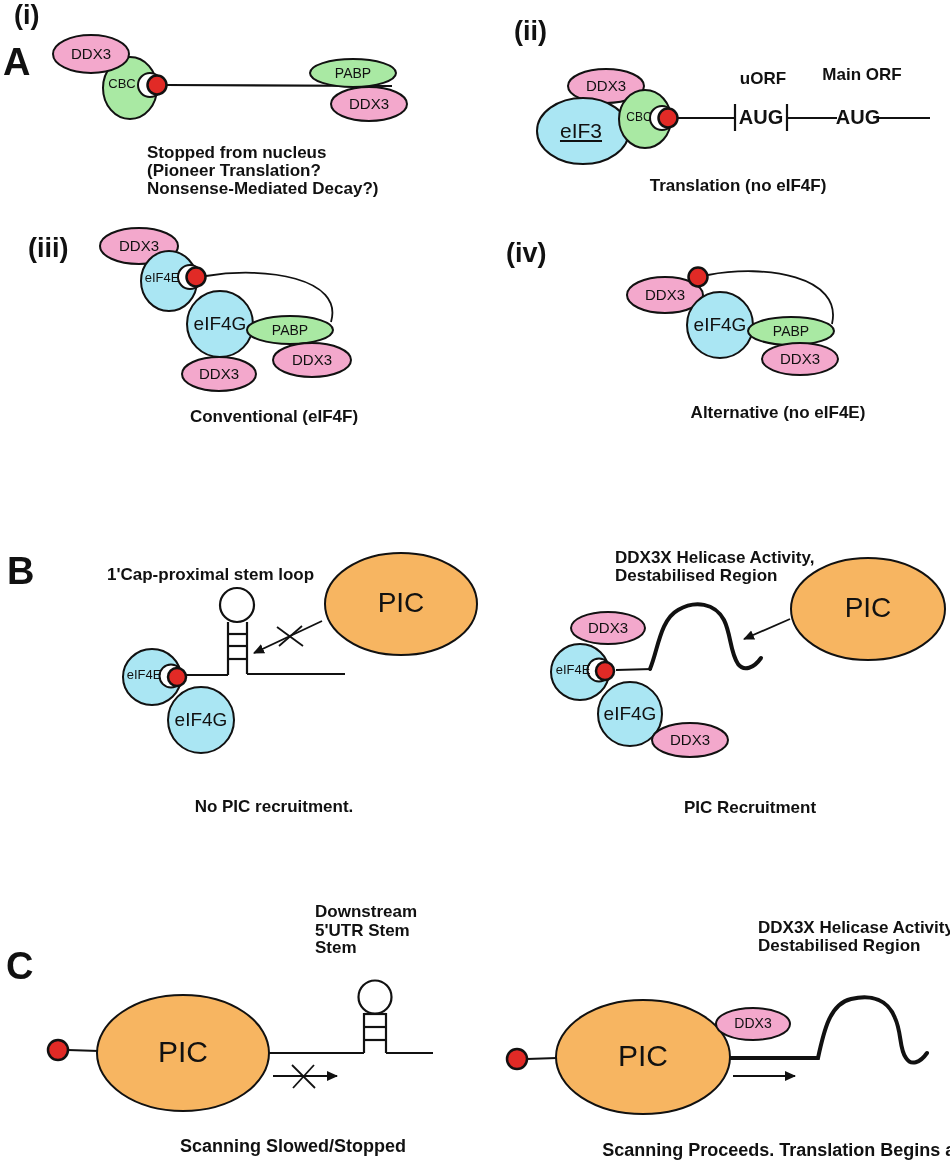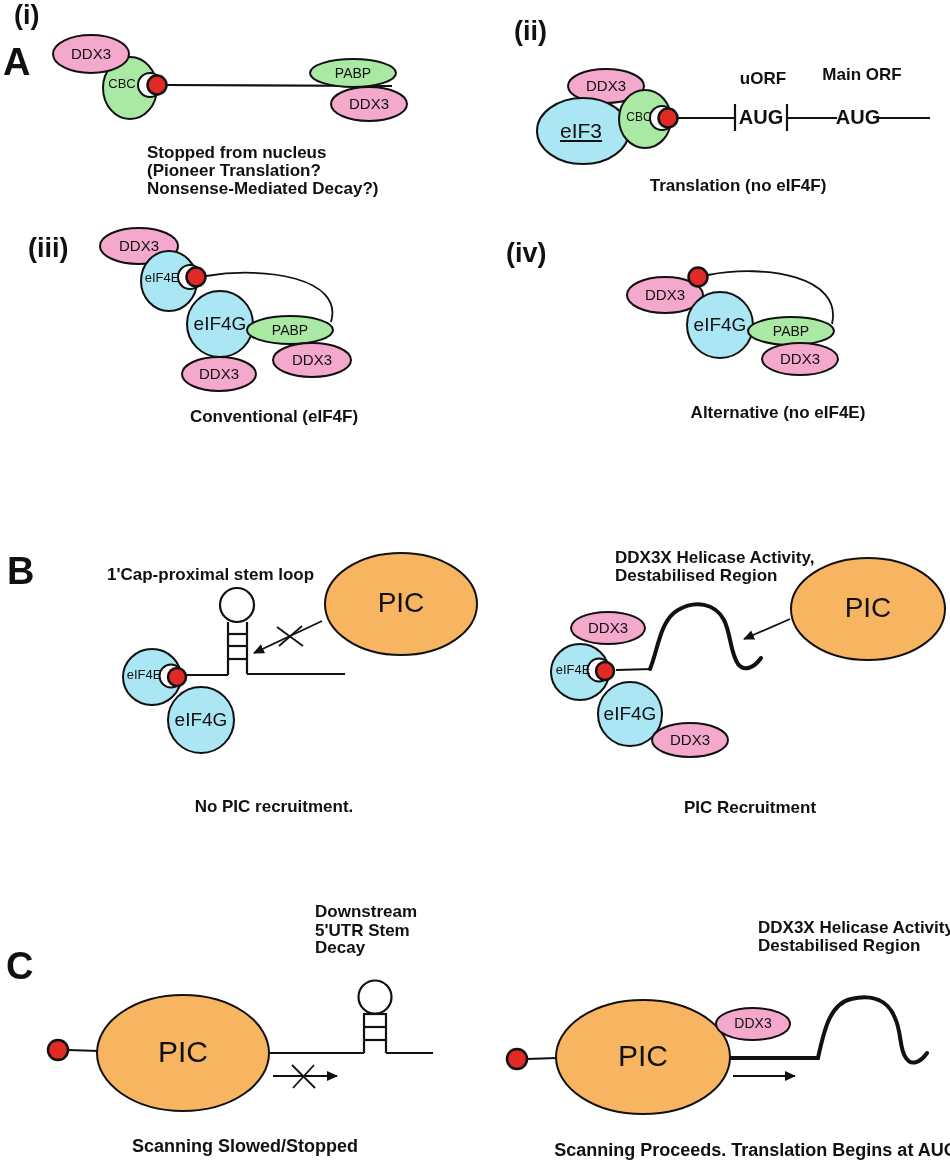--- a/index.html
+++ b/index.html
@@ -4,21 +4,21 @@
 <style>
   html,body{margin:0;padding:0;background:#ffffff;}
   #figure{position:relative;width:950px;height:1166px;background:#fff;
           font-family:"Liberation Sans",sans-serif;overflow:hidden;}
   #gfx{position:absolute;left:0;top:0;z-index:1;}
   .t{position:absolute;z-index:2;white-space:nowrap;color:#111;line-height:1.08;}
   .ctr{transform:translateX(-50%);text-align:left;}
   .big-letter{font-size:38px;font-weight:bold;}
   .tag{font-size:27px;font-weight:bold;}
   .cap17{font-size:17px;font-weight:bold;}
-  .cap18{font-size:18px;font-weight:bold;}
+  .cap18{font-size:18px;font-weight:bold;margin-left:48px;}
   .lbl15{font-size:15px;}
   .lbl14{font-size:14px;}
   .lbl13{font-size:13px;}
   .lbl12{font-size:12px;}
   .lbl19{font-size:19px;}
   .lbl21{font-size:21px;}
   .pic28{font-size:28px;}
   .pic30{font-size:30px;}
   .aug{font-size:20px;font-weight:bold;}
   .orf{font-size:17px;font-weight:bold;}
@@ -197,21 +197,21 @@
   <div class="t lbl15 ctr" style="left:608px;top:620px;">DDX3</div>
   <div class="t lbl13 ctr" style="left:573px;top:663px;">eIF4E</div>
   <div class="t lbl19 ctr" style="left:630px;top:704px;">eIF4G</div>
   <div class="t lbl15 ctr" style="left:690px;top:732px;">DDX3</div>
   <div class="t pic28 ctr" style="left:868px;top:593px;">PIC</div>
   <div class="t cap17 ctr" style="left:750px;top:799px;">PIC Recruitment</div>
 
   <div class="t big-letter" style="left:6px;top:946px;">C</div>
   <div class="t cap17" style="left:315px;top:903px;">Downstream</div>
   <div class="t cap17" style="left:315px;top:922px;">5'UTR Stem</div>
-  <div class="t cap17" style="left:315px;top:939px;">Decay</div>
+  <div class="t cap17" style="left:315px;top:939px;">Stem</div>
   <div class="t pic30 ctr" style="left:183px;top:1036px;">PIC</div>
   <div class="t cap18 ctr" style="left:245px;top:1137px;">Scanning Slowed/Stopped</div>
 
   <div class="t cap17" style="left:758px;top:919px;">DDX3X Helicase Activity,</div>
   <div class="t cap17" style="left:758px;top:937px;">Destabilised Region</div>
   <div class="t lbl14 ctr" style="left:753px;top:1016px;">DDX3</div>
   <div class="t pic30 ctr" style="left:643px;top:1040px;">PIC</div>
   <div class="t cap18 ctr" style="left:756px;top:1141px;">Scanning Proceeds. Translation Begins at AUG</div>
 
 </div>

